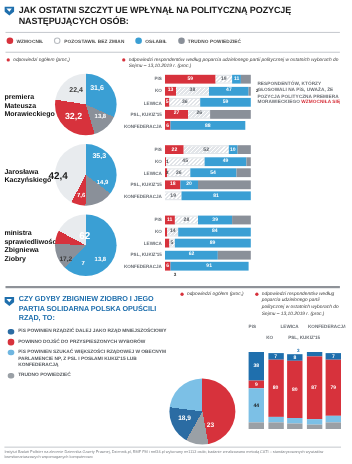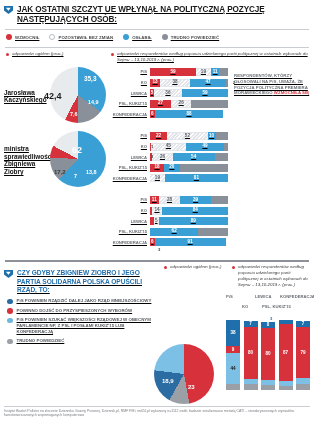--- a/index.html
+++ b/index.html
@@ -3,21 +3,21 @@
 <meta charset="utf-8">
 <style>
   * { box-sizing: border-box; margin: 0; padding: 0; }
   body {
     width: 314px; height: 422px;
     background: #ffffff;
     font-family: "Liberation Sans", sans-serif;
     overflow: hidden;
     position: relative;
   }
-  .page { position: relative; width: 314px; height: 420px; text-decoration: underline; }
+  .page { position: relative; width: 314px; height: 420px; }
 
   
   .headline-wrap { display: flex; gap: 4px; padding: 5px 6px 0 4px; }
   .flag-icon { flex: 0 0 auto; margin-top: 1px; }
   .headline {
     font-size: 8.2px; font-weight: bold; color: #1a1a1a;
     line-height: 1.22; letter-spacing: -0.1px;
   }
 
   .rule { height: 1px; background: #c9ccd1; margin: 4px 5px 0 5px; }
@@ -182,20 +182,30 @@
     <div class="subcap subcap-b">
       <span class="bullet"></span>
       <span class="subcap-text">odpowiedzi respondentów według poparcia udzielonego partii politycznej w ostatnich wyborach do Sejmu – 13,10.2019 r. (proc.)</span>
     </div>
   </div>
 
   <div class="body-grid">
 
     <div class="col-left">
 
+      <div class="pie-row">
+        <div class="pie-name">premiera Mateusza Morawieckiego</div>
+        <div class="pie-holder">
+          <div class="pie" style="background: conic-gradient(#3a9fd4 0 113.8deg, #8a9099 113.8deg 163.4deg, #d7323c 163.4deg 279.3deg, #e8ebee 279.3deg 360deg);"></div>
+          <span class="pie-lbl" style="left:32px; top:10px; font-size:6.4px;">31,6</span>
+          <span class="pie-lbl" style="left:13px; top:12px; font-size:6.4px; color:#3d3d3d;">22,4</span>
+          <span class="pie-lbl" style="left:9px; top:34px; font-size:8px;">32,2</span>
+          <span class="pie-lbl" style="left:36px; top:36px; font-size:5.4px;">13,8</span>
+        </div>
+      </div>
 
       <div class="pie-row">
         <div class="pie-name">Jarosława Kaczyńskiego</div>
         <div class="pie-holder">
           <div class="pie" style="background: conic-gradient(#3a9fd4 0 127deg, #8a9099 127deg 180.6deg, #d7323c 180.6deg 207.9deg, #e8ebee 207.9deg 360deg);"></div>
           <span class="pie-lbl" style="left:34px; top:8px; font-size:6.4px;">35,3</span>
           <span class="pie-lbl" style="left:38px; top:32px; font-size:5.4px;">14,9</span>
           <span class="pie-lbl" style="left:20px; top:44px; font-size:5.4px;">7,6</span>
           <span class="pie-lbl" style="left:-6px; top:24px; font-size:9px; color:#1a1a1a;">42,4</span>
         </div>

